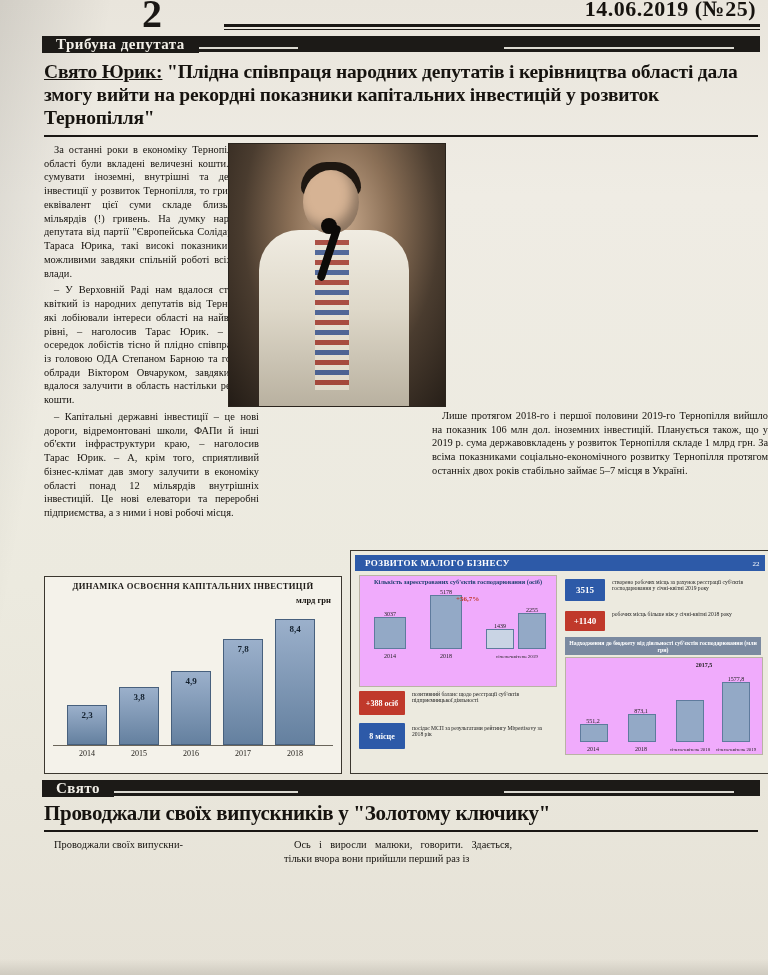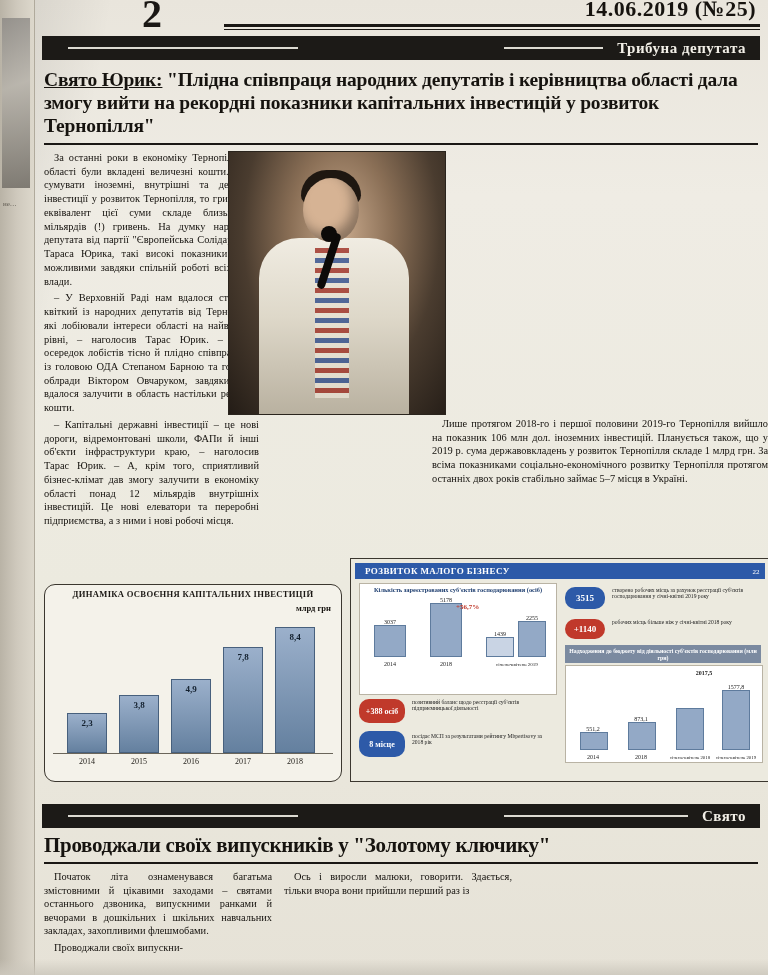--- a/index.html
+++ b/index.html
@@ -34,23 +34,23 @@
     font-family:"Liberation Serif",serif;color:#1a1714;
   }
   .mast-date{
     position:absolute;right:12px;top:-4px;font-size:22px;font-weight:bold;letter-spacing:.5px;
   }
   .mast-rule{position:absolute;left:190px;right:8px;top:24px;height:3px;background:#1a1714;}
   .mast-rule2{position:absolute;left:190px;right:8px;top:29px;height:1px;background:#1a1714;}
 
   
   .banner{
-    position:relative;margin:6px 8px 0 8px;height:24px;
+    position:relative;margin:6px 8px 0 8px;height:16px;
     background:#1c1a17;color:#f2efe7;
-    display:flex;align-items:center;justify-content:flex-end;
+    display:flex;align-items:center;justify-content:flex-start;
     font-size:15px;font-weight:bold;letter-spacing:.5px;
   }
   .banner::before,.banner::after{
     content:"";position:absolute;top:11px;height:2px;width:230px;background:#f2efe7;opacity:.9;
   }
   .banner::before{left:26px;}
   .banner::after{right:26px;}
   .banner span{position:relative;z-index:2;padding:0 14px;background:#1c1a17;}
 
   
@@ -79,53 +79,53 @@
   .photo .body{position:absolute;left:30px;top:86px;width:150px;height:176px;background:linear-gradient(180deg,#f0ece2 0%, #ded8c9 45%, #b9b1a0 100%);border-radius:40px 40px 0 0;}
   .photo .emb{position:absolute;left:86px;top:96px;width:34px;height:150px;background:repeating-linear-gradient(180deg,#9c2b20 0 5px,#e8e2d4 5px 10px, #2d4a8a 10px 15px,#e8e2d4 15px 20px);opacity:.8;}
   .photo .mic{position:absolute;left:96px;top:80px;width:8px;height:58px;background:#0c0a08;transform:rotate(18deg);border-radius:4px;}
   .photo .mic2{position:absolute;left:92px;top:74px;width:16px;height:16px;border-radius:50%;background:#0c0a08;}
 
   
   .charts{position:relative;margin:2px 10px 0 10px;height:230px;}
   .chart-box{
     position:absolute;border:1px solid #3b372f;background:#f4f2ea;
   }
-  .chart-left{left:0;top:26px;width:296px;height:196px;border-radius:11px;}
+  .chart-left{left:0;top:26px;width:296px;height:196px;}
   .chart-right{left:306px;top:0;width:418px;height:222px;background:#eceadf;}
   .chart-title{
     font-size:8.6px;font-weight:bold;letter-spacing:.3px;color:#1b1814;
     text-align:center;padding:4px 4px 2px 4px;
   }
   .bars{position:relative;height:150px;margin:2px 8px 0 8px;border-bottom:1px solid #6a655a;}
   .bar{position:absolute;bottom:0;width:38px;background:linear-gradient(180deg,#8fa6c6,#5d7characters);}
   .bar{background:linear-gradient(180deg,#9bb0cb,#64809f);border:1px solid #47607d;}
   .bar .val{
     position:absolute;left:0;right:0;top:4px;text-align:center;font-size:9px;font-weight:bold;color:#13202e;
   }
   .bar-x{position:absolute;bottom:-14px;left:0;right:0;text-align:center;font-size:8px;color:#201d18;}
   .unit{position:absolute;right:10px;top:18px;font-size:8.5px;font-weight:bold;}
 
   
   .rb-head{
     margin:4px;height:16px;background:#2d5aa8;color:#fff;font-size:9px;font-weight:bold;
     display:flex;align-items:center;padding-left:10px;letter-spacing:.4px;
   }
   .rb-badge{position:absolute;right:6px;top:6px;width:14px;height:14px;background:#2d5aa8;color:#fff;font-size:7px;display:flex;align-items:center;justify-content:center;}
-  .mini{position:absolute;border:1px solid #b9b3a4;background:#ffffff;}
+  .mini{position:absolute;border:1px solid #b9b3a4;background:#f0abfc;}
   .mini-title{font-size:6.4px;font-weight:bold;color:#1f3f70;text-align:center;padding:2px 3px;line-height:1.15;}
   .pill{
-    position:absolute;border-radius:10px;color:#fff;font-size:9px;font-weight:bold;
+    position:absolute;border-radius:1px;color:#fff;font-size:9px;font-weight:bold;
     display:flex;align-items:center;justify-content:center;
   }
   .mini-bar{position:absolute;bottom:12px;background:#93a9c6;border:1px solid #5e7b9d;}
   .mini-lbl{position:absolute;font-size:6px;color:#222;text-align:center;}
   .arrow-note{position:absolute;font-size:7px;font-weight:bold;color:#c0392b;}
 
   
-  .banner2{margin:16px 8px 0 8px;}
+  .banner2{margin:0 8px 0 8px;}
 
   
   .headline2{margin:6px 10px 0 10px;font-size:21px;font-weight:bold;letter-spacing:-.3px;line-height:1.1;}
   .hl2-rule{margin:5px 10px 0 10px;height:2px;background:#1a1714;}
 
   
   .cols2{position:relative;margin:6px 10px 0 10px;height:130px;}
   .bcol{position:absolute;top:0;font-size:10.4px;line-height:1.3;text-align:justify;}
   .bcol p{margin:0 0 3px 0;text-indent:10px;}
   .bcol-1{left:0;width:228px;}
@@ -133,24 +133,20 @@
   .bcol-3{left:480px;width:244px;}
   .byline{position:absolute;right:12px;bottom:-4px;font-size:9.5px;font-style:italic;font-weight:bold;}
   .fade{position:absolute;left:0;right:0;bottom:0;height:16px;background:linear-gradient(180deg,rgba(236,234,223,0),rgba(205,200,189,.9));}
 </style>
 </head>
 <body>
 
 <div class="page">
   <div class="paper"></div>
 
-  <div class="left-strip">
-    <div class="strip-photo"></div>
-    <div class="strip-txt" style="top:200px;">не…</div>
-  </div>
 
   <div class="content">
 
     <div class="masthead">
       <div class="page-number">2</div>
       <div class="mast-date">
         <span>14.06.2019</span>
         <span>(№25)</span>
       </div>
       <div class="mast-rule"></div>
@@ -298,21 +294,20 @@
 
     <div class="banner banner2">
       <span>Свято</span>
     </div>
 
     <div class="headline2">Проводжали своїх випускників у "Золотому ключику"</div>
     <div class="hl2-rule"></div>
 
     <div class="cols2">
       <div class="bcol bcol-1">
-        <p>Початок літа ознаменувався багатьма змістовними й цікавими заходами – святами останнього дзвоника, випускними ранками й вечорами в дошкільних і шкільних навчальних закладах, захопливими флешмобами.</p>
         <p>Проводжали своїх випускни-</p>
       </div>
       <div class="bcol bcol-2">
         <p>Ось і виросли малюки, говорити. Здається, тільки вчора вони прийшли перший раз із</p>
       </div>
     </div>
 
   </div>
   <div class="fade"></div>
 </div>

